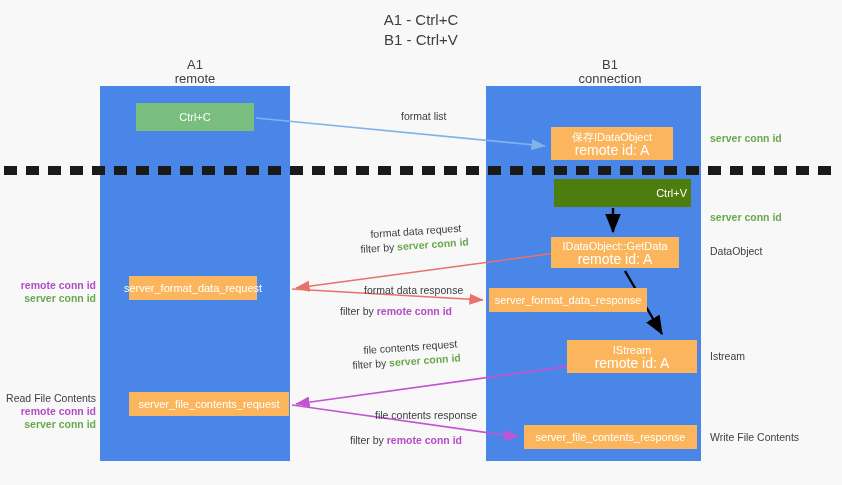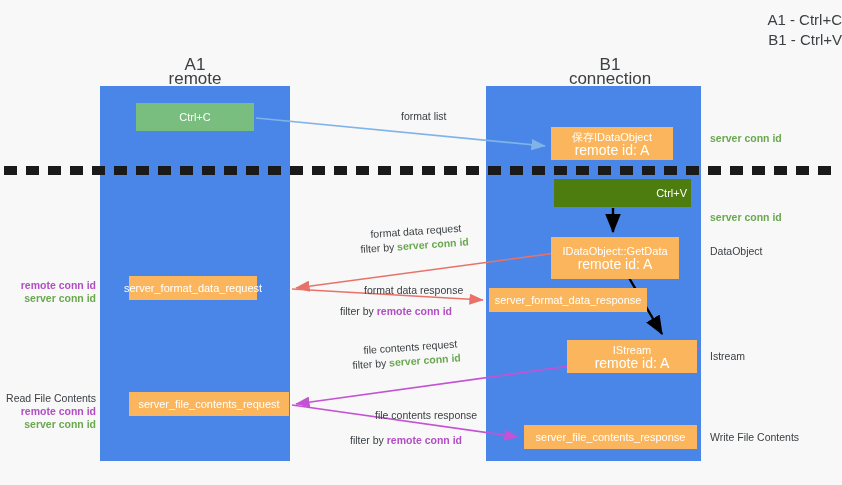--- a/index.html
+++ b/index.html
@@ -10,28 +10,28 @@
     position:relative;
     overflow:hidden;
     color:#3c4043;
   }
   #stage{position:absolute;inset:0;}
   .abs{position:absolute;}
 
   
   #title{
     left:0;top:10px;width:842px;
-    text-align:right;
+    text-align:center;
     font-size:15px;line-height:20px;
     color:#3c4043;
   }
 
   
   .lane-head{
-    text-align:center;font-size:17px;line-height:14px;color:#3c4043;
+    text-align:center;font-size:13px;line-height:14px;color:#3c4043;
   }
   #laneA-head{left:125px;top:58px;width:140px;}
   #laneB-head{left:535px;top:58px;width:150px;}
 
   
   .lane{background:#4a86e8;}
   #laneA{left:100px;top:86px;width:190px;height:375px;}
   #laneB{left:486px;top:86px;width:215px;height:375px;}
 
   
@@ -44,21 +44,21 @@
     padding:2px 4px;
   }
   .box .l2{font-size:14px;}
 
   
   #box-ctrlc{left:136px;top:103px;width:118px;height:28px;background:#79bd7f;}
   #box-ctrlv{left:554px;top:179px;width:137px;height:28px;background:#4d7c0f;align-items:flex-end;}
 
   
   #box-idataobject{left:551px;top:127px;width:122px;height:33px;background:#fbb65d;}
-  #box-getdata{left:551px;top:237px;width:128px;height:42px;background:#fbb65d;text-align:right;}
+  #box-getdata{left:551px;top:237px;width:128px;height:31px;background:#fbb65d;text-align:right;}
   #box-istream{left:567px;top:340px;width:130px;height:33px;background:#fbb65d;}
   #box-fmt-req{left:129px;top:276px;width:128px;height:24px;background:#fbb65d;}
   #box-fmt-resp{left:489px;top:288px;width:158px;height:24px;background:#fbb65d;}
   #box-file-req{left:129px;top:392px;width:160px;height:24px;background:#fbb65d;}
   #box-file-resp{left:524px;top:425px;width:173px;height:24px;background:#fbb65d;}
 
   
   #divider{
     left:0;top:166px;width:842px;height:9px;
   }

